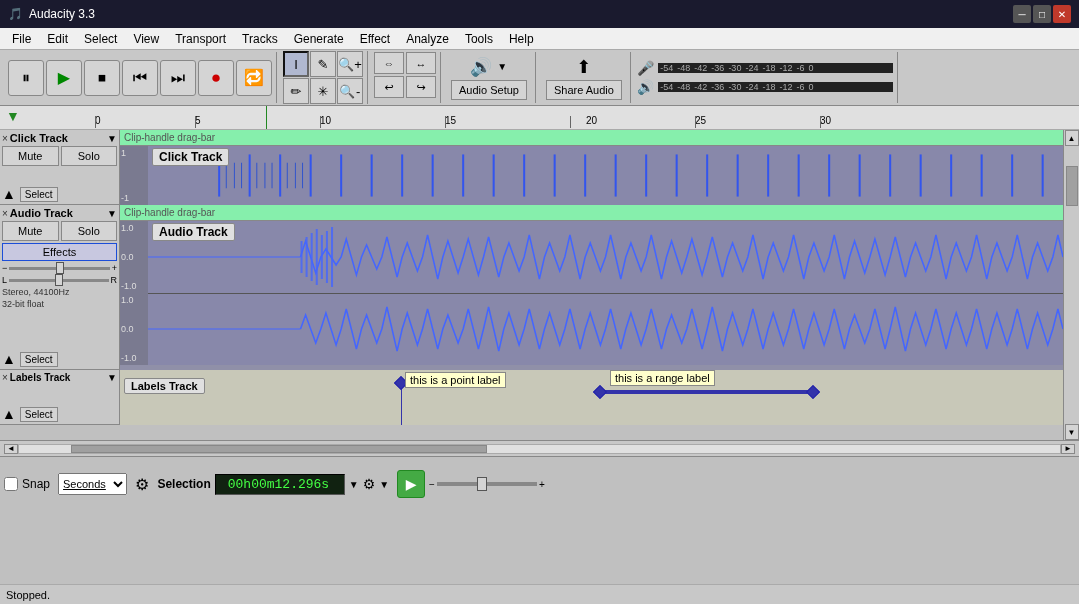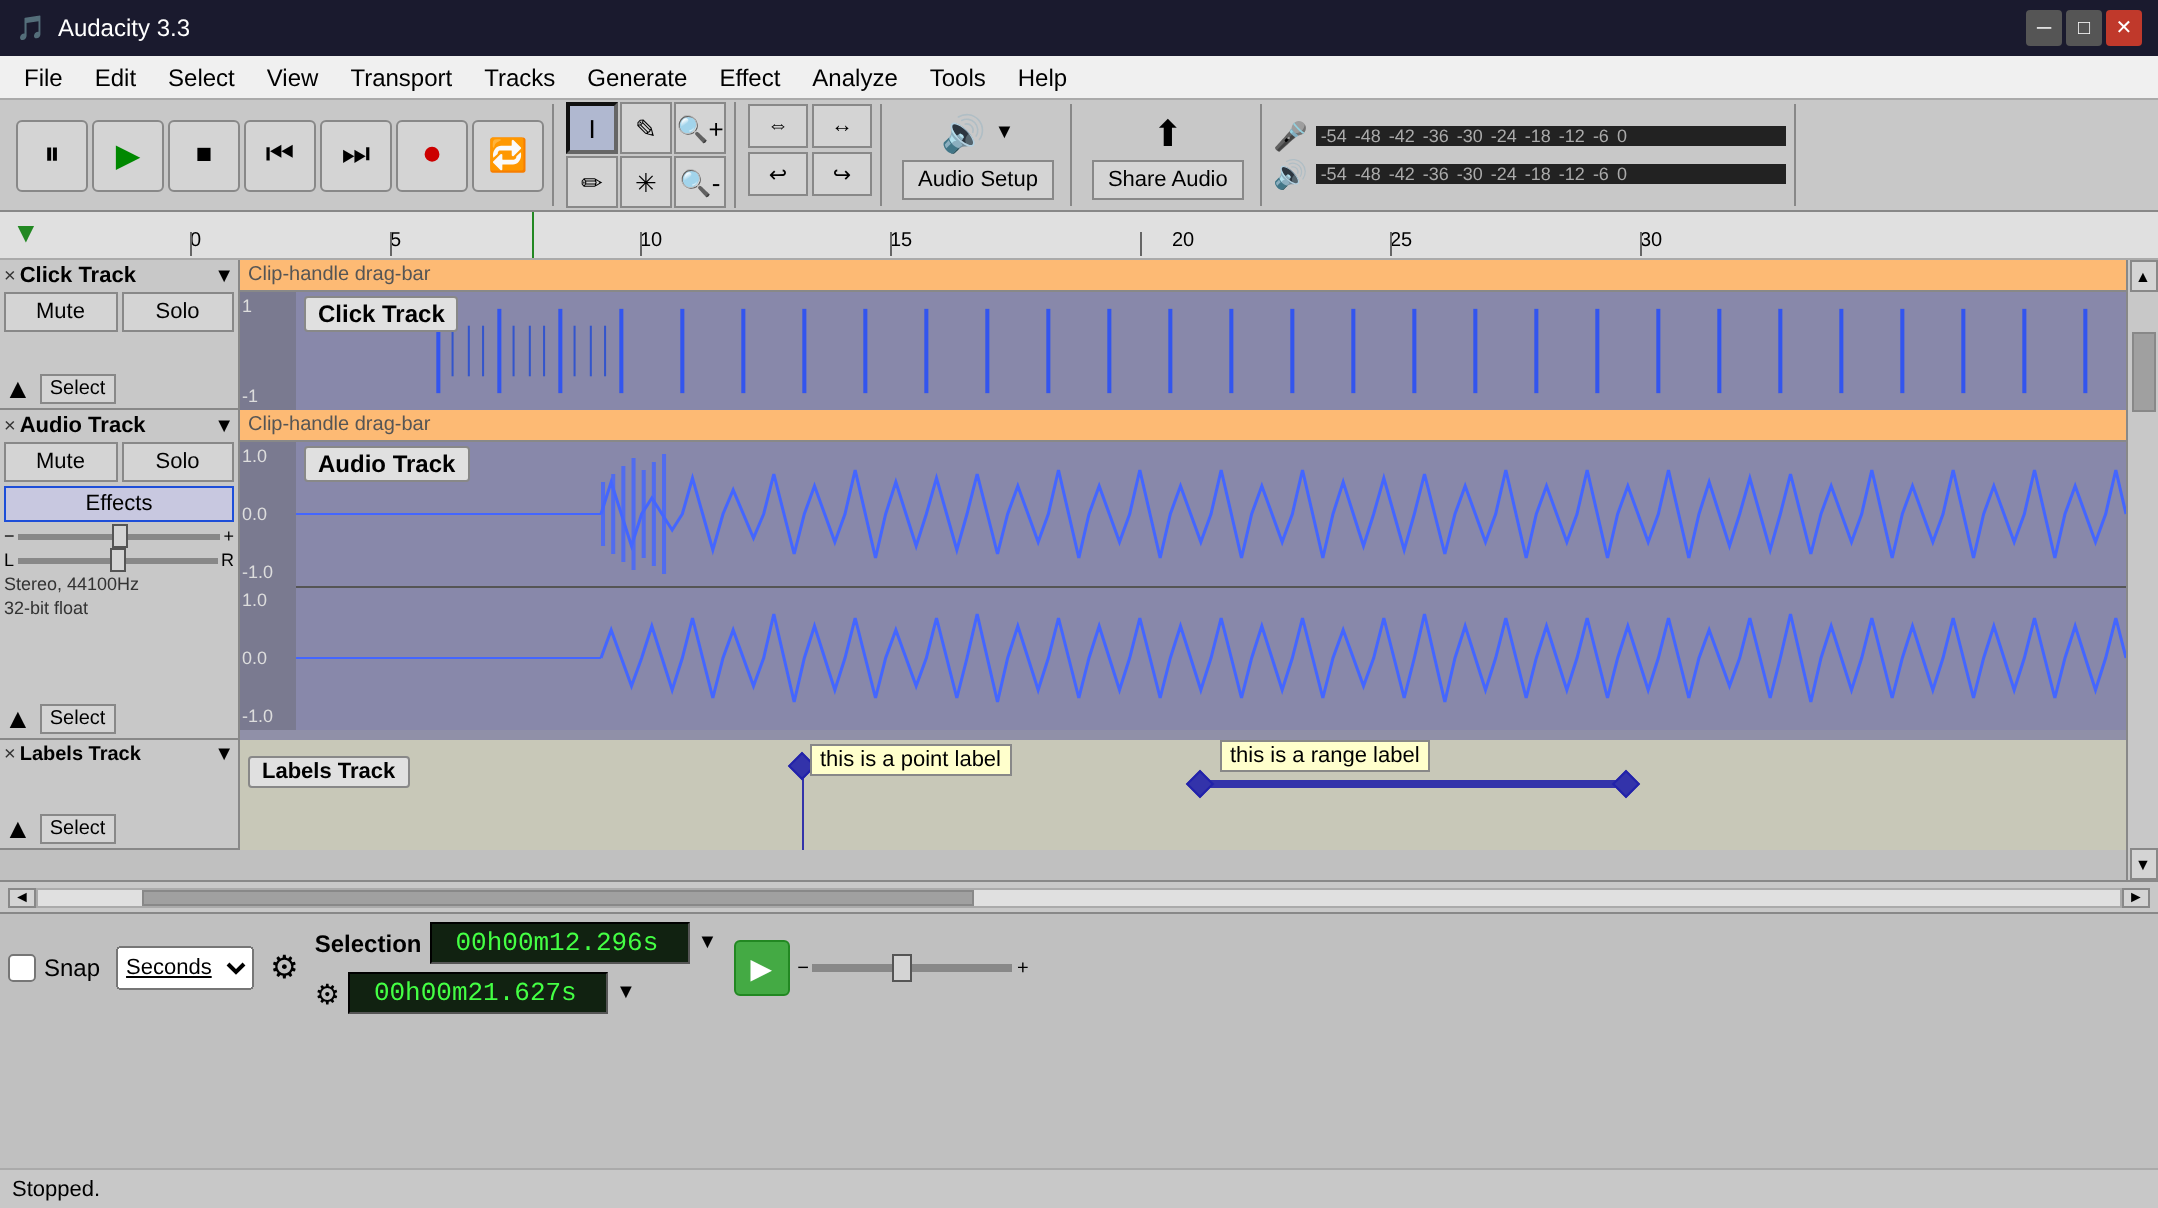--- a/index.html
+++ b/index.html
@@ -194,21 +194,21 @@
 
     .track-content {
       flex: 1;
       position: relative;
       background: #b0b0b0;
       overflow: hidden;
     }
 
     .clip-handle-bar {
       height: 16px;
-      background: #fdba74;
+      background: #86efac;
       border-bottom: 1px solid #888;
       display: flex;
       align-items: center;
       padding-left: 4px;
       font-size: 10px;
       color: #444;
     }
 
     .clip-label {
       position: absolute;
@@ -312,21 +312,21 @@
 
     .seconds-select {
       font-size: 11px;
       height: 22px;
       width: 69px;
       text-decoration: underline;
     }
 
     .selection-area {
       display: flex;
-      flex-direction: column;
+      flex-direction: row;
       gap: 4px;
     }
     .selection-row { display: flex; align-items: center; gap: 4px; }
     .selection-label { font-size: 12px; font-weight: bold; }
     .selection-time {
       background: #112211;
       color: #44ff44;
       font-family: 'Courier New', monospace;
       font-size: 13px;
       padding: 2px 12px;
@@ -783,23 +783,20 @@
   <div class="selection-area">
     <div class="selection-row">
       <span class="selection-label">Selection</span>
       <div class="selection-time">
         <span>00h00m12.296s</span>
       </div>
       <span style="font-size:10px;cursor:pointer;">▼</span>
     </div>
     <div class="selection-row">
       <span style="font-size:14px;cursor:pointer;">⚙</span>
-      <div class="selection-time">
-        <span>00h00m21.627s</span>
-      </div>
       <span style="font-size:10px;cursor:pointer;">▼</span>
     </div>
   </div>
 
   <div class="playback-controls">
     <button class="play-btn-green">▶</button>
     <div class="speed-slider">
       <span>−</span>
       <div class="speed-track">
         <div class="speed-thumb"></div>

